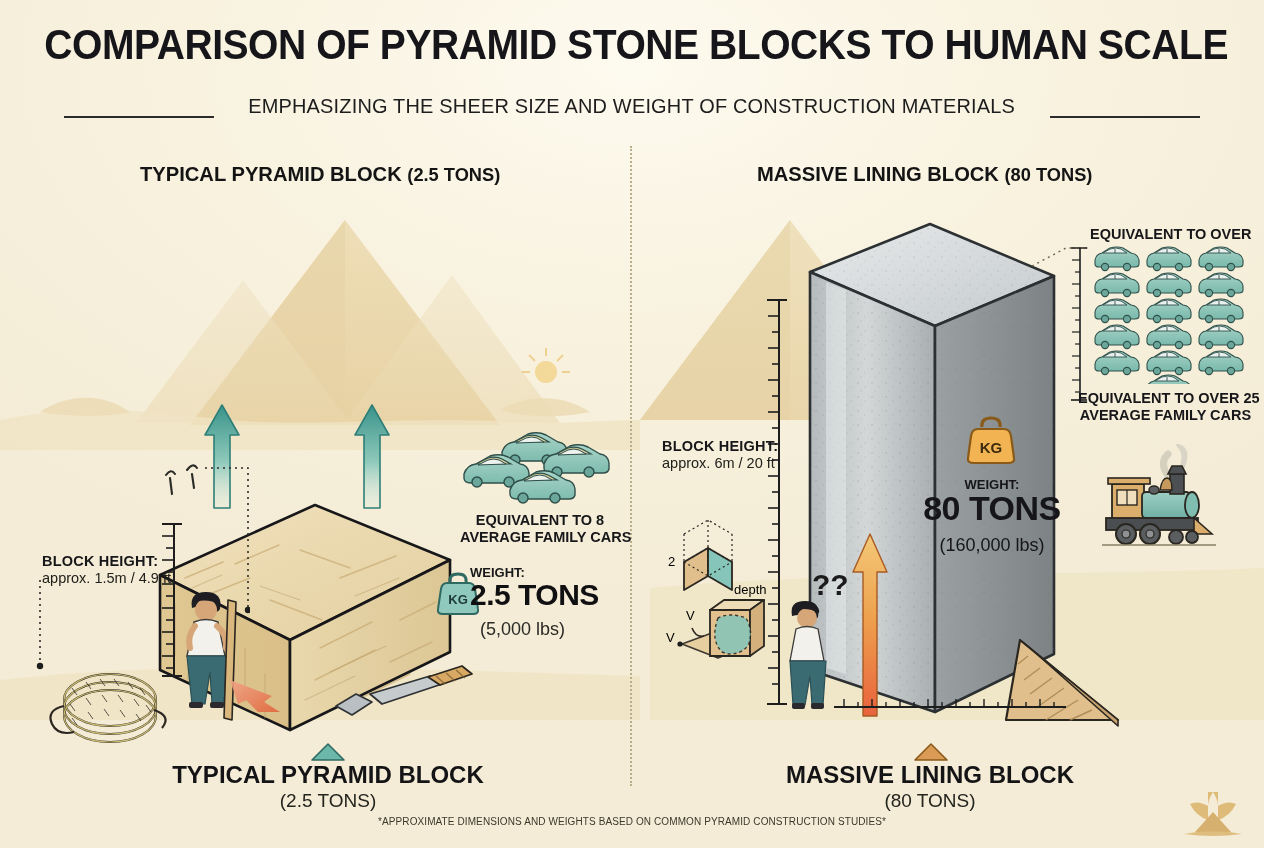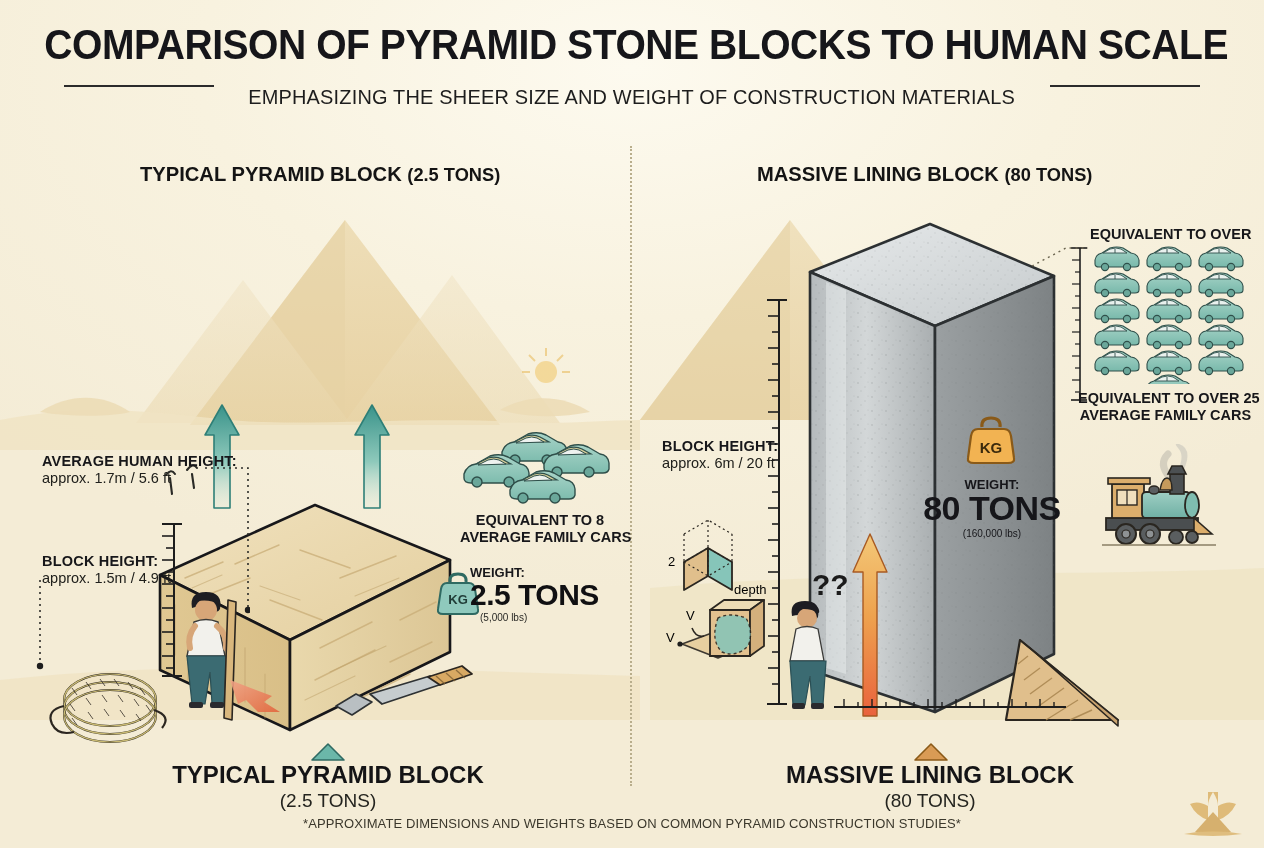--- a/index.html
+++ b/index.html
@@ -20,21 +20,21 @@
 
   
   #header{left:0;top:24px;width:1264px;text-align:center;}
   #main-title{
     font-family:"Liberation Sans Narrow","Liberation Sans",sans-serif;
     font-weight:bold;font-size:42px;letter-spacing:-0.5px;
     color:#16161a;line-height:1;transform:scaleX(0.93);
     white-space:nowrap;
   }
   #subtitle-row{
-    margin-top:19px;display:flex;align-items:flex-start;justify-content:center;gap:14px;
+    margin-top:28px;display:flex;align-items:flex-end;justify-content:center;gap:14px;
   }
   #subtitle-row .rule{height:2px;background:#2b2b2b;width:150px;}
   #subtitle{
     font-family:"Liberation Sans Narrow","Liberation Sans",sans-serif;
     font-weight:normal;font-size:21px;color:#1d1d1d;letter-spacing:0.2px;
     transform:scaleX(0.95);white-space:nowrap;
   }
 
   
   .panel-head{
@@ -72,38 +72,38 @@
     font-weight:bold;font-size:13px;color:#18181b;text-align:center;line-height:1;
   }
   .w-big{
     font-family:"Liberation Sans Narrow","Liberation Sans",sans-serif;
     font-weight:bold;font-size:30px;color:#101012;text-align:center;line-height:1.05;
     letter-spacing:-0.5px;
   }
   .w-big.xl{font-size:34px;}
   .w-sub{
     font-family:"Liberation Sans Narrow","Liberation Sans",sans-serif;
-    font-size:10px;color:#2a2a26;text-align:center;line-height:1.1;margin-top:1px;
+    font-size:18px;color:#2a2a26;text-align:center;line-height:1.1;margin-top:9px;
   }
   .w-big.light,.w-title.light,.w-sub.light{color:#16161a;}
 
   
   .foot-title{
     font-family:"Liberation Sans Narrow","Liberation Sans",sans-serif;
     font-weight:bold;font-size:24px;color:#141416;text-align:center;line-height:1.1;
     white-space:nowrap;
   }
   .foot-sub{
     font-family:"Liberation Sans Narrow","Liberation Sans",sans-serif;
     font-size:19px;color:#24241f;text-align:center;margin-top:2px;white-space:nowrap;
   }
   #footnote{
     left:0;top:816px;width:1264px;text-align:center;
     font-family:"Liberation Sans Narrow","Liberation Sans",sans-serif;
-    font-size:13px;color:#3b382c;letter-spacing:0.1px;white-space:nowrap;
+    font-size:10px;color:#3b382c;letter-spacing:0.1px;white-space:nowrap;
   }
 
   .diag-lbl{
     font-family:"Liberation Sans Narrow","Liberation Sans",sans-serif;
     font-size:13px;color:#1e1e1a;
   }
   .qmark{
     font-family:"Liberation Sans Narrow","Liberation Sans",sans-serif;
     font-weight:bold;font-size:30px;color:#1b1b1b;
   }
@@ -338,24 +338,20 @@
     </g>
   </svg>
 
   <svg class="abs" style="left:30px;top:450px;" width="220" height="250" viewBox="0 0 220 250">
     <path d="M175,18 L218,18 L218,160" fill="none" stroke="#2d2d2a" stroke-width="1.6" stroke-dasharray="2,4"></path>
     <circle cx="218" cy="160" r="3.2" fill="#1d1d1d"></circle>
     <path d="M10,130 L10,216" fill="none" stroke="#2d2d2a" stroke-width="1.6" stroke-dasharray="2,4"></path>
     <circle cx="10" cy="216" r="3.2" fill="#1d1d1d"></circle>
   </svg>
 
-  <div class="abs nosel" style="left:42px;top:453px;">
-    <div class="lbl-head">AVERAGE HUMAN HEIGHT:</div>
-    <div class="lbl-sub">approx. 1.7m / 5.6 ft</div>
-  </div>
   <div class="abs nosel" style="left:42px;top:553px;">
     <div class="lbl-head">BLOCK HEIGHT:</div>
     <div class="lbl-sub">approx. 1.5m / 4.9 ft</div>
   </div>
 
   <svg class="abs" style="left:458px;top:428px;" width="160" height="90" viewBox="0 0 160 90">
     <defs>
       <linearGradient id="carBodyL" x1="0" y1="0" x2="0" y2="1">
         <stop offset="0%" stop-color="#a8d4c8"></stop>
         <stop offset="100%" stop-color="#7ebcae"></stop>

